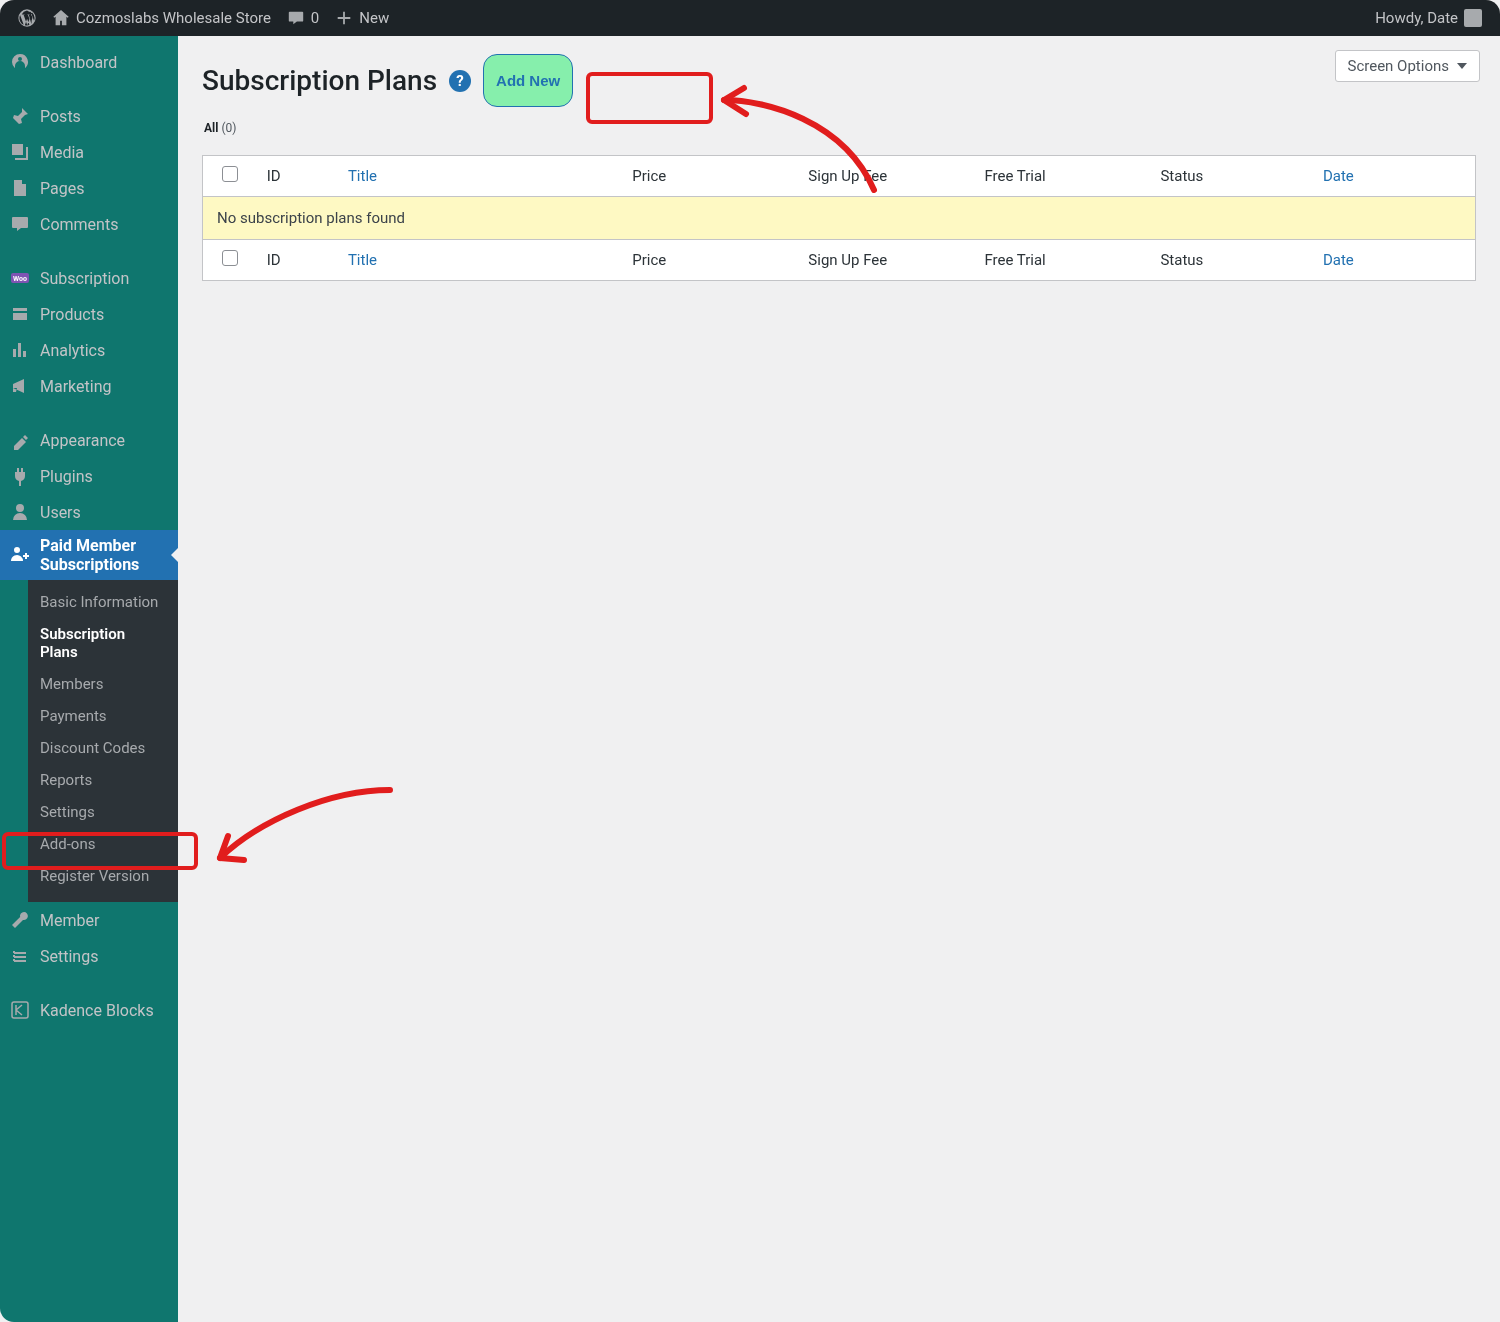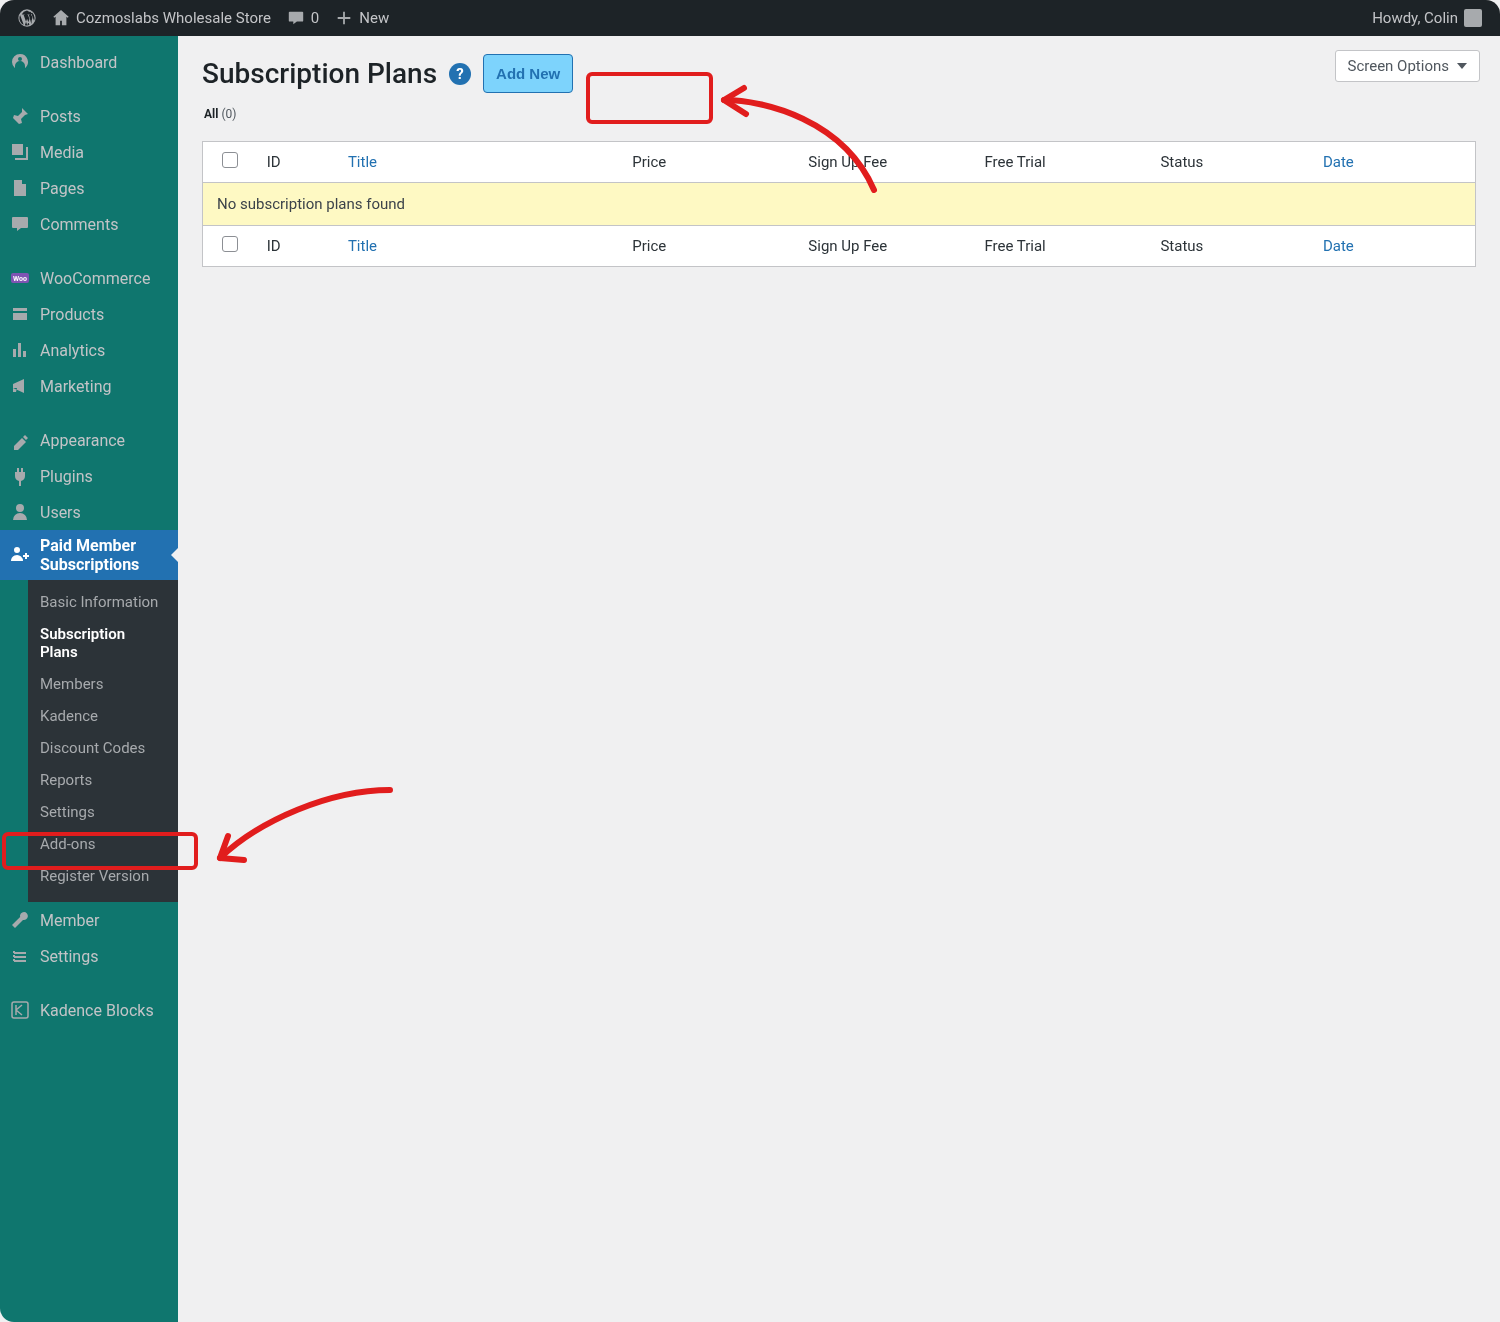--- a/index.html
+++ b/index.html
@@ -145,24 +145,24 @@
   }
   .help-icon {
     width: 22px; height: 22px; border-radius: 50%;
     background: #2271b1; color: #fff;
     display: flex; align-items: center; justify-content: center;
     font-weight: 700; font-size: 15px; cursor: pointer;
   }
   .add-new-btn {
     border: 1px solid #2271b1;
     color: #2271b1;
-    background: #7dd3fc;
-    padding: 10px 12px;
+    background: #86efac;
+    padding: 17px 12px;
     font-size: 15px;
-    border-radius: 4px;
+    border-radius: 14px;
     cursor: pointer;
     font-weight: 600;
   }
 
   .subsubsub {
     margin: 14px 0 16px 2px;
     font-size: 12px;
     color: #50575e;
   }
   .subsubsub b { color: #1d2327; }
@@ -245,21 +245,21 @@
     <span>0</span>
   </div>
   <div class="ab-item">
     <svg viewBox="0 0 20 20">
         <path d="M9 3h2v6h6v2h-6v6H9v-6H3V9h6Z"></path>
       </svg>
     <span>New</span>
   </div>
   <div class="spacer"></div>
   <div class="ab-item">
-    <span>Howdy, Colin</span>
+    <span>Howdy, Date</span>
     <span class="avatar"></span>
   </div>
 </div>
 
 <div class="sidebar">
   <ul class="menu">
     <li class="menu-item">
       <svg viewBox="0 0 20 20">
           <path d="M10 2a8 8 0 0 0-8 8 8 8 0 0 0 3 6.2V14a5 5 0 0 1 10 0v2.2A8 8 0 0 0 10 2Zm0 3a2 2 0 1 1-2 2 2 2 0 0 1 2-2Z"></path>
         </svg>
@@ -289,21 +289,21 @@
           <path d="M3 3h14a1 1 0 0 1 1 1v9a1 1 0 0 1-1 1h-6l-4 3v-3H3a1 1 0 0 1-1-1V4a1 1 0 0 1 1-1Z"></path>
         </svg>
       <span>Comments</span>
     </li>
     <li class="menu-section-gap"></li>
     <li class="menu-item">
       <svg viewBox="0 0 20 20">
           <rect x="1" y="5" width="18" height="10" rx="2" fill="#7f54b3"></rect>
           <text x="10" y="13" text-anchor="middle" font-size="7" fill="#fff" font-weight="700">Woo</text>
         </svg>
-      <span>WooCommerce</span>
+      <span>Subscription</span>
     </li>
     <li class="menu-item">
       <svg viewBox="0 0 20 20">
           <path d="M3 4h14v3H3Zm0 5h14v7H3Z"></path>
         </svg>
       <span>Products</span>
     </li>
     <li class="menu-item">
       <svg viewBox="0 0 20 20">
           <path d="M3 17V9h3v8Zm5 0V3h3v14Zm5 0v-6h3v6Z"></path>
@@ -339,21 +339,21 @@
       <svg viewBox="0 0 20 20">
           <path d="M7 8a3 3 0 1 0-3-3 3 3 0 0 0 3 3Zm-6 8a6 6 0 0 1 10-4.5A6 6 0 0 1 13 16Zm12-6h2v-2h2v2h2v2h-2v2h-2v-2h-2Z"></path>
         </svg>
       <span style="line-height:1.2">Paid Member Subscriptions</span>
     </li>
 
     <ul class="submenu">
       <li class="submenu-item"><span>Basic Information</span></li>
       <li class="submenu-item current"><span>Subscription Plans</span></li>
       <li class="submenu-item"><span>Members</span></li>
-      <li class="submenu-item"><span>Kadence</span></li>
+      <li class="submenu-item"><span>Payments</span></li>
       <li class="submenu-item"><span>Discount Codes</span></li>
       <li class="submenu-item"><span>Reports</span></li>
       <li class="submenu-item"><span>Settings</span></li>
       <li class="submenu-item"><span>Add-ons</span></li>
       <li class="submenu-item"><span>Register Version</span></li>
     </ul>
 
     <li class="menu-item">
       <svg viewBox="0 0 20 20">
           <path d="M14 2a4 4 0 0 0-3.9 5L2 15l3 3 8-8.1A4 4 0 1 0 14 2Z"></path>

